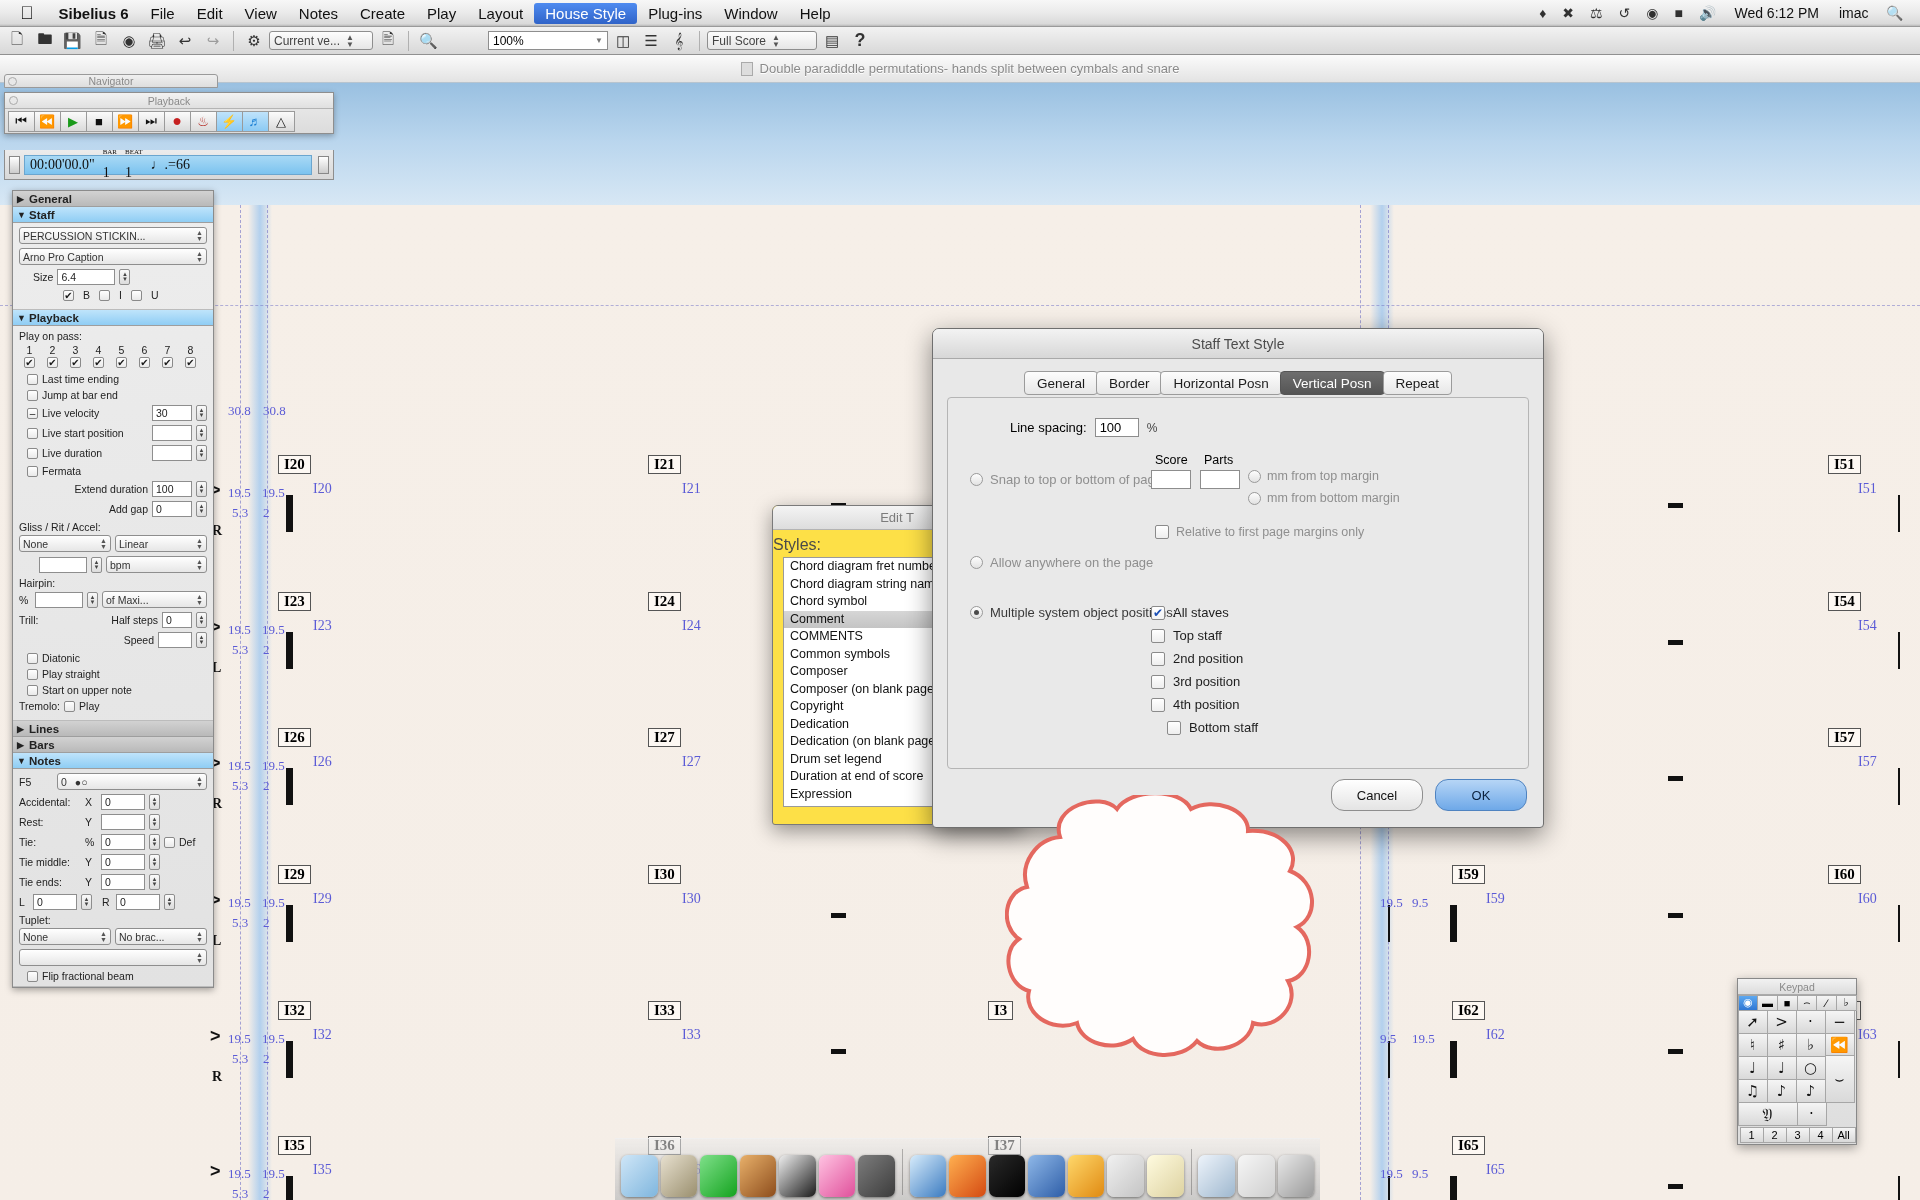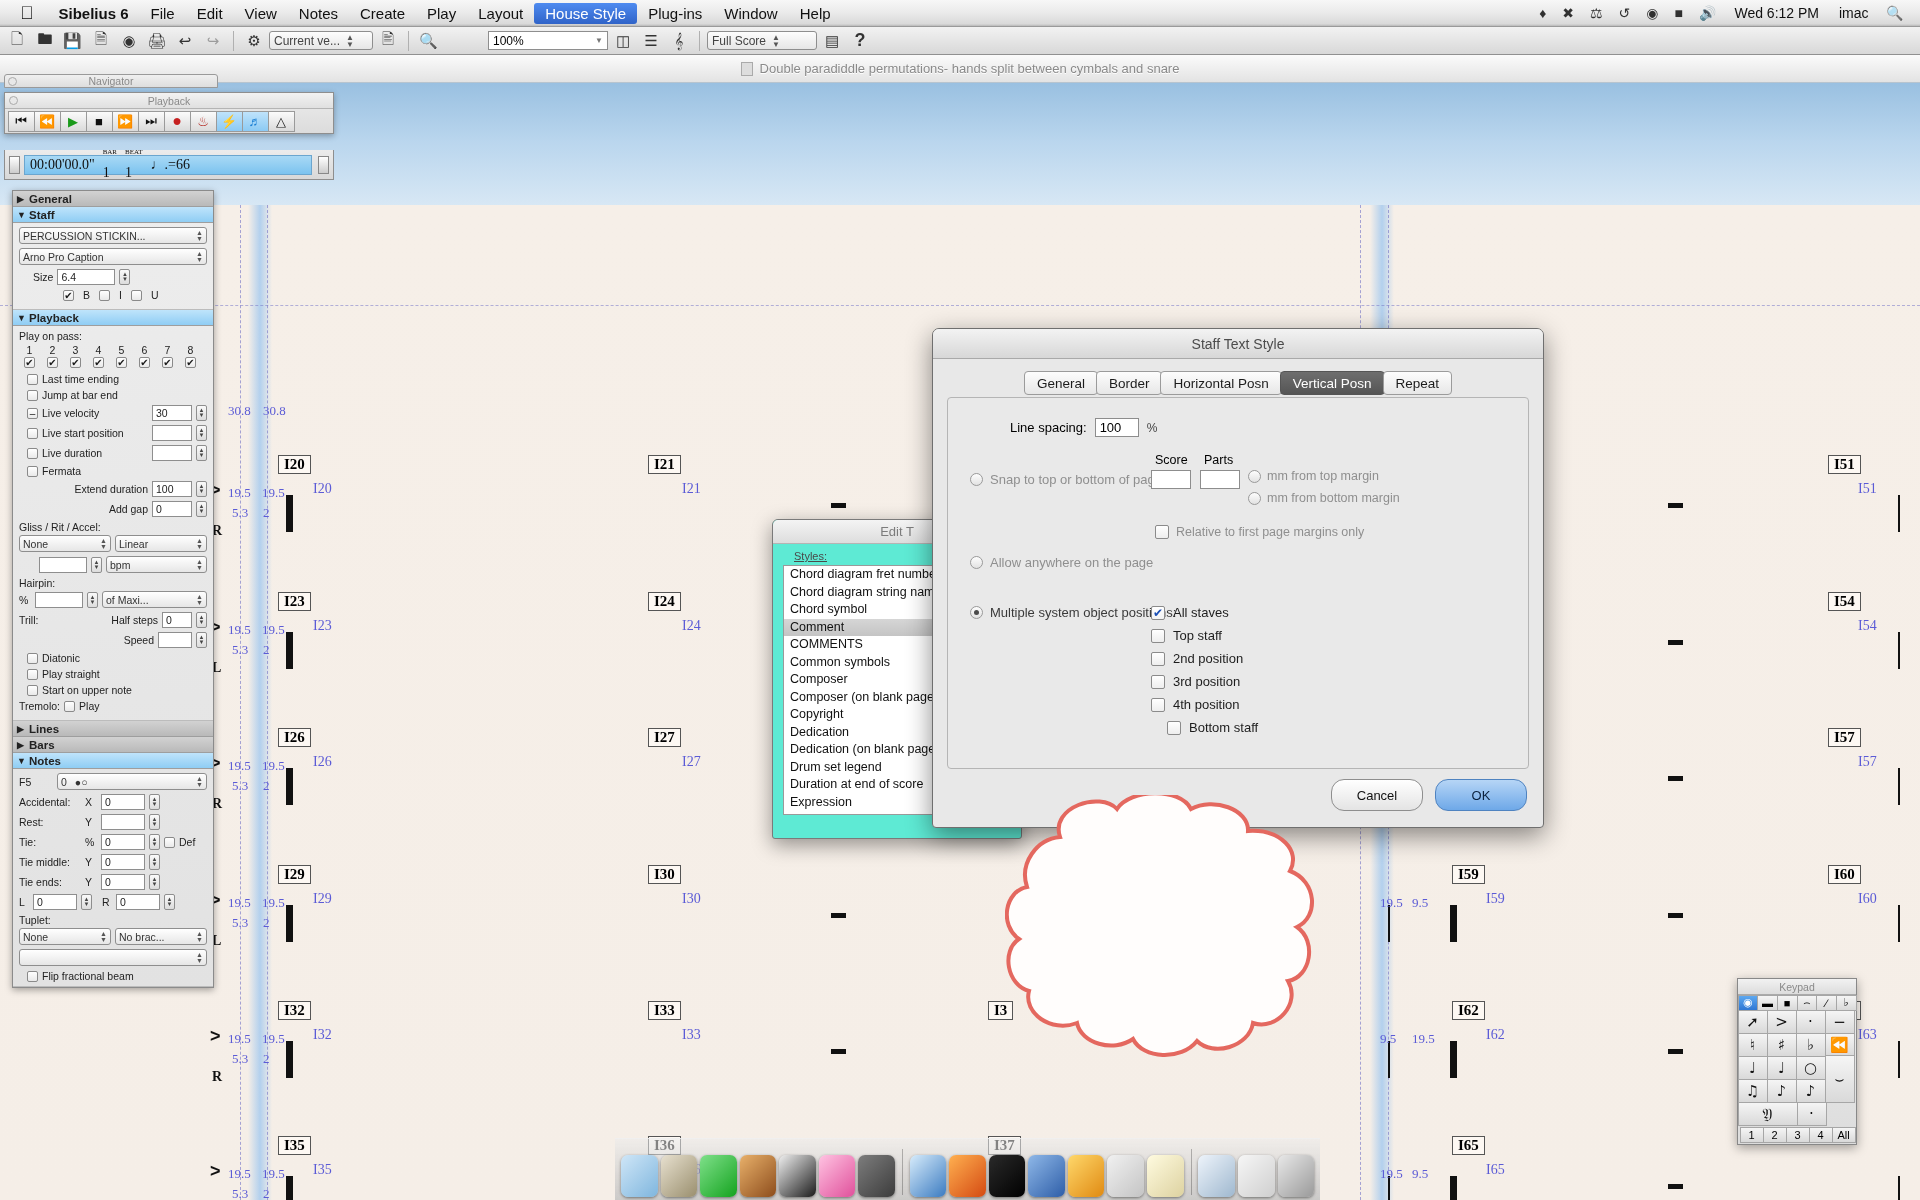--- a/index.html
+++ b/index.html
@@ -114,27 +114,27 @@
   .cb { width:11px; height:11px; border:1px solid #8a8a8a; border-radius:2px;
      background:linear-gradient(180deg,#fff,#e9e9e9); display:inline-flex;
      align-items:center; justify-content:center; font-size:9px; color:#1b1b1b; flex:none;}
   .cb.on:after { content:"\2714"; font-size:10px; }
   .cb.dash:after { content:"\2013"; font-size:10px; }
   .lbl { font-size:10.5px; color:#222; }
   .passrow { display:flex; gap:2px; }
   .passrow .c { width:21px; text-align:center; }
 
   
-  #editdlg { position:absolute; left:772px; top:519px; width:250px; height:320px; z-index:70;
-    background:#5eead4; border:1px solid #7a7a7a; border-radius:6px 6px 3px 3px;
+  #editdlg { position:absolute; left:772px; top:505px; width:250px; height:320px; z-index:70;
+    background:#fde047; border:1px solid #7a7a7a; border-radius:6px 6px 3px 3px;
     box-shadow:0 6px 20px rgba(0,0,0,.4); overflow:hidden; }
   #editdlg .tb { height:24px; background:linear-gradient(180deg,#f4f4f4,#ddd);
      border-bottom:1px solid #b4b4b4; display:flex; align-items:center; justify-content:center;
      font-size:13px; color:#7c7c7c; }
-  #editdlg .lbl2 { padding:6px 0 3px 21px; font-size:11px; color:#4a4a4a;text-decoration:underline;}
+  #editdlg .lbl2 { padding:6px 0 3px 0; font-size:16px; color:#4a4a4a;}
   #editdlg .list { margin:0 0 0 10px; background:#fff; border:1px solid #9a9a9a;
      height:250px; overflow:hidden; }
   #editdlg .li { height:17.5px; line-height:17.5px; padding:0 6px; font-size:12.5px;
      white-space:nowrap; color:#111; }
   #editdlg .li.sel2 { background:linear-gradient(180deg,#d6d6d6,#c4c4c4); }
 
   
   #stsdlg { position:absolute; left:932px; top:300px; width:612px; height:500px; z-index:80;
     background:#e8e8e8; border:1px solid #6f6f6f; border-radius:7px 7px 4px 4px;
     box-shadow:0 8px 26px rgba(0,0,0,.45);margin-top:28px; }

